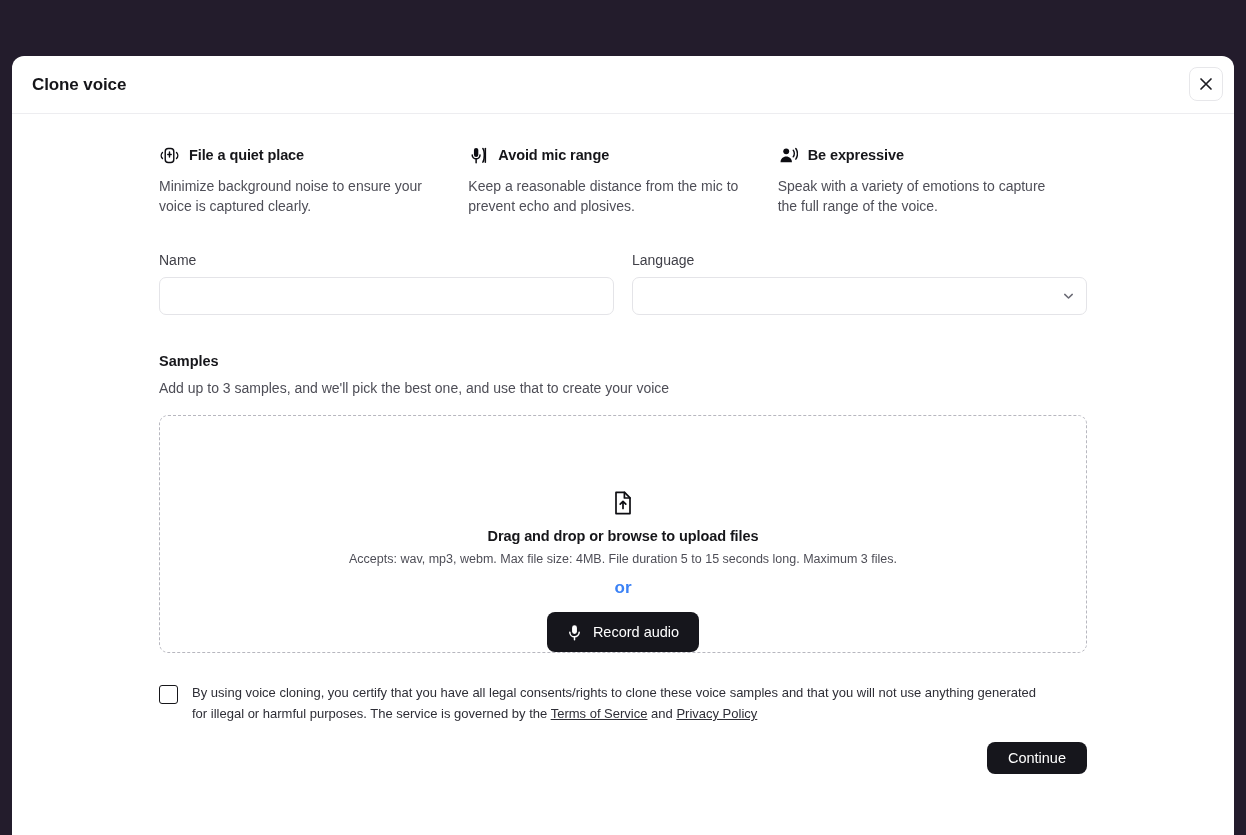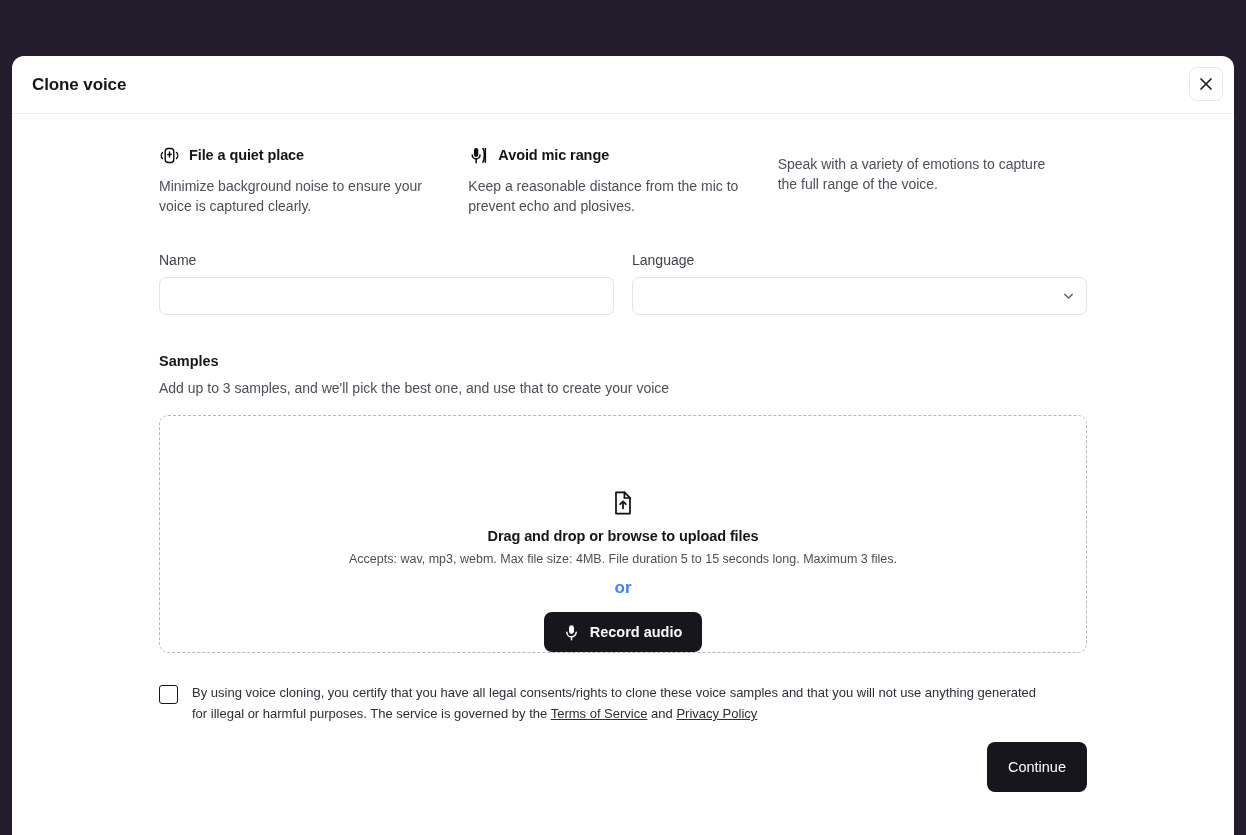--- a/index.html
+++ b/index.html
@@ -227,21 +227,20 @@
     border: none;
     border-radius: 8px;
     background: #16161c;
     color: #ffffff;
     font-family: "Liberation Sans", sans-serif;
     font-size: 14.5px;
     display: inline-flex;
     align-items: center;
     gap: 11px;
     cursor: pointer;
-    font-weight: bold;
   }
   .record-btn svg { display: block; }
 
   
   .consent {
     margin-top: 29px;
     display: flex;
     align-items: flex-start;
     gap: 14px;
   }
@@ -266,21 +265,21 @@
     color: #2e2e36;
     text-decoration: underline;
   }
 
   .actions {
     margin-top: 18px;
     display: flex;
     justify-content: flex-end;
   }
   .continue-btn {
-    height: 50px;
+    height: 32px;
     padding: 0 21px;
     border: none;
     border-radius: 8px;
     background: #16161c;
     color: #ffffff;
     font-family: "Liberation Sans", sans-serif;
     font-size: 14.5px;
     cursor: pointer;
   }
 </style>
@@ -331,20 +330,31 @@
                 <path d="M14.6 2.6 c2 2.4 2 11.6 0 14.4"></path>
                 <path d="M17.2 2.6 v14.4"></path>
               </svg>
             </span>
             <span class="tip-title">Avoid mic range</span>
           </div>
           <div class="tip-desc">Keep a reasonable distance from the mic to prevent echo and plosives.</div>
         </div>
 
         <div class="tip">
+          <div class="tip-head">
+            <span class="tip-icon">
+              <svg width="19" height="19" viewBox="0 0 20 20" fill="none">
+                <circle cx="7.6" cy="5.6" r="3.1" fill="#0d0d12"></circle>
+                <path d="M1.6 17 c0-3.6 2.7-6 6-6 s6 2.4 6 6 z" fill="#0d0d12"></path>
+                <path d="M15 4.4 c1.5 1.8 1.5 5.2 0 7" stroke="#0d0d12" stroke-width="1.5" stroke-linecap="round" fill="none"></path>
+                <path d="M17.7 2.6 c2.3 2.9 2.3 8.3 0 11.2" stroke="#0d0d12" stroke-width="1.5" stroke-linecap="round" fill="none"></path>
+              </svg>
+            </span>
+            <span class="tip-title">Be expressive</span>
+          </div>
           <div class="tip-desc">Speak with a variety of emotions to capture the full range of the voice.</div>
         </div>
 
       </div>
 
       <div class="form-row">
         <div class="field name">
           <label class="field-label">Name</label>
           <input class="text-input" type="text" placeholder="" style="">
         </div>

